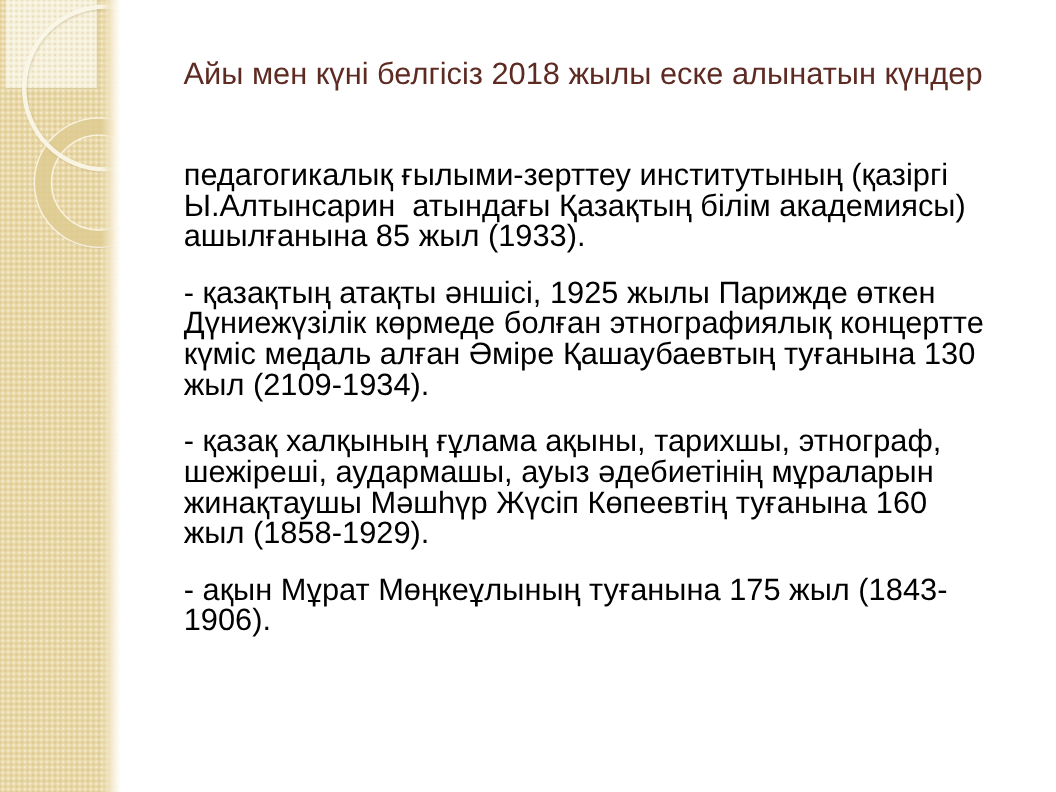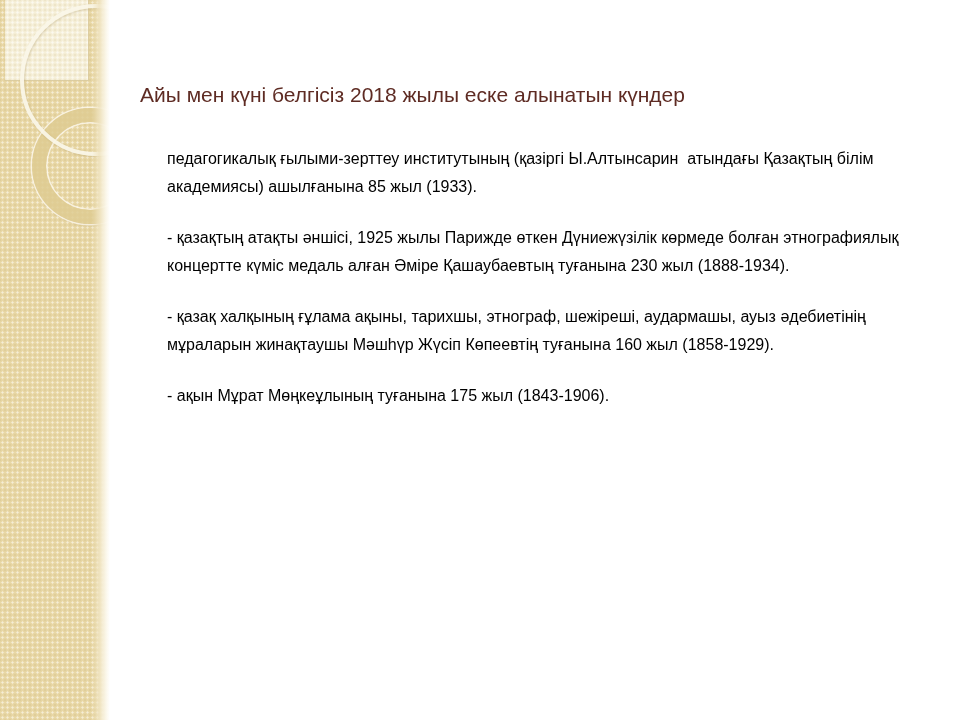--- a/index.html
+++ b/index.html
@@ -76,32 +76,32 @@
       rgba(233,216,166,0) 0%,
       rgba(240,228,193,.85) 40%,
       rgba(251,247,234,.95) 75%,
       #ffffff 100%);
   }
   
   .slide-title{
     position:absolute;
     left:140px;top:46px;
     width:780px;
-    font-size:21px;
+    text-align:center;
+    font-size:28px;
     line-height:42px;
     color:var(--title-text);
     white-space:pre-wrap;
-    margin-top:28px;
   }
   .slide-body{
     position:absolute;
     left:167px;top:145px;
     width:737px;
     color:var(--body-text);
-    font-size:16px;
+    font-size:28px;
     line-height:28px;
   }
   .slide-body p{
     margin:0 0 23px 0;
     white-space:pre-wrap;
   }
   .slide-body p:last-child{margin-bottom:12px;}
 </style>
 </head>
 <body>
@@ -112,18 +112,18 @@
     <div class="light-rect"></div>
     <div class="ring"></div>
     <div class="circle-thin"></div>
     <div class="edge-fade"></div>
   </div>
 
   <div class="slide-title">Айы мен күні белгісіз 2018 жылы еске алынатын күндер</div>
 
   <div class="slide-body">
     <p>педагогикалық ғылыми-зерттеу институтының (қазіргі Ы.Алтынсарин  атындағы Қазақтың білім академиясы) ашылғанына 85 жыл (1933).</p>
-    <p>- қазақтың атақты әншісі, 1925 жылы Парижде өткен Дүниежүзілік көрмеде болған этнографиялық концертте күміс медаль алған Әміре Қашаубаевтың туғанына 230 жыл (1888-1934).</p>
+    <p>- қазақтың атақты әншісі, 1925 жылы Парижде өткен Дүниежүзілік көрмеде болған этнографиялық концертте күміс медаль алған Әміре Қашаубаевтың туғанына 130 жыл (2109-1934).</p>
     <p>- қазақ халқының ғұлама ақыны, тарихшы, этнограф, шежіреші, аудармашы, ауыз әдебиетінің мұраларын жинақтаушы Мәшһүр Жүсіп Көпеевтің туғанына 160 жыл (1858-1929).</p>
     <p>- ақын Мұрат Мөңкеұлының туғанына 175 жыл (1843-1906).</p>
   </div>
 
 </div>
 
 </body></html>

